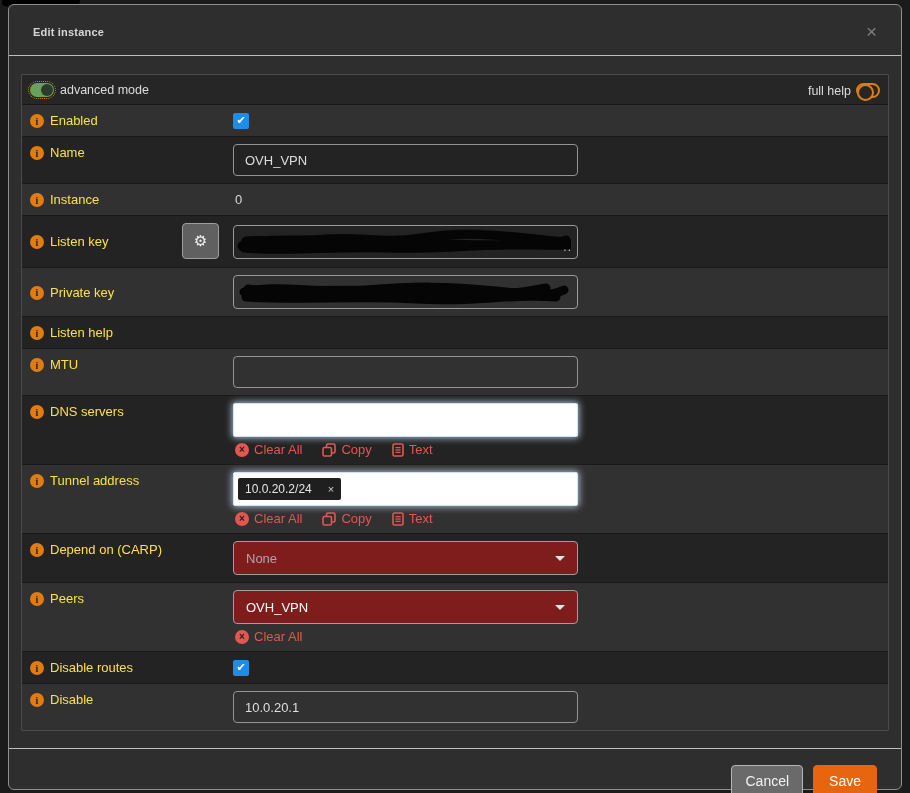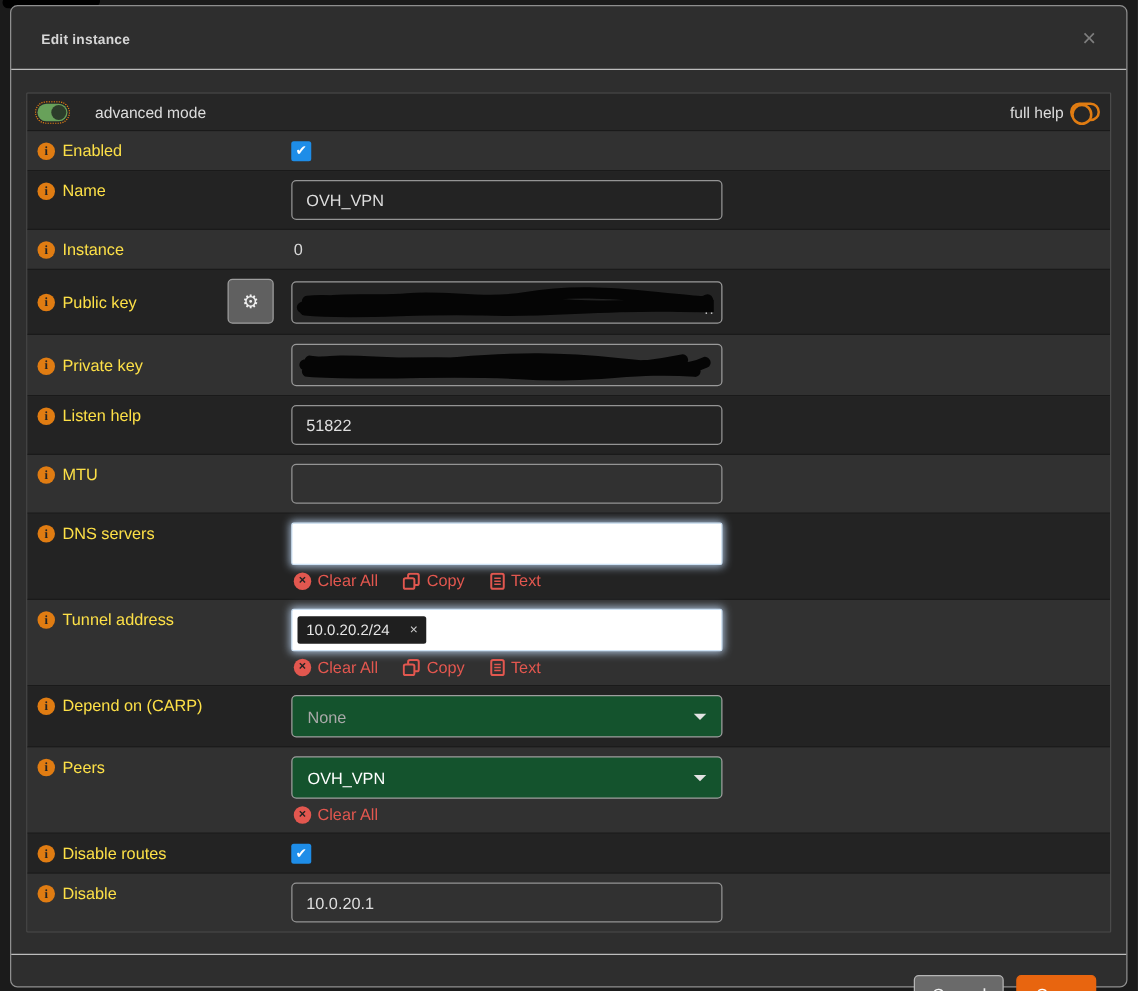--- a/index.html
+++ b/index.html
@@ -27,21 +27,21 @@
   .modal-title { color: #d6d6d6; font-size: 11px; font-weight: 700; letter-spacing: .2px; }
   .close-btn { color: #7e7e7e; font-size: 19px; line-height: 1; cursor: pointer; background:none; border:none; }
   .modal-body { padding: 18px 12px 0 12px; flex: 1; }
   .form-table { border: 1px solid #4a4a4a; border-radius: 1px; }
 
   .adv-bar {
     background: #262626; padding: 6px 8px; height: 30px;
     display: flex; justify-content: space-between; align-items: center;
     border-bottom: 1px solid #1a1a1a;
   }
-  .adv-left { display: flex; align-items: center; gap: 22px; }
+  .adv-left { display: flex; align-items: center; gap: 6px; }
   .adv-bar span.txt { color: #dcdcdc; font-size: 12.5px; }
 
   .toggle-on {
     width: 24px; height: 14px; border-radius: 8px; background: #68a15a;
     position: relative; outline: 1px dotted #e07c12; outline-offset: 1px; cursor: pointer;
   }
   .toggle-on::after {
     content:""; position: absolute; right: 1px; top: 1px; width: 12px; height: 12px;
     border-radius: 50%; background: #2c3c2a;
   }
@@ -107,21 +107,21 @@
   .field-actions { display: flex; gap: 20px; margin-top: 5px; padding-left: 2px; }
   .action-link { color: #e2574f; font-size: 13px; display: inline-flex; align-items: center; gap: 5px; cursor: pointer; text-decoration: none; }
   .circle-x-icon {
     width: 14px; height: 14px; border-radius: 50%; background: #e2574f;
     color: #232323; font-size: 10px; font-weight: 700;
     display: inline-flex; align-items: center; justify-content: center;
   }
   .action-link svg { display: block; }
 
   .select {
-    width: 345px; height: 34px; background: #14532d;
+    width: 345px; height: 34px; background: #7f1d1d;
     border: 1px solid #9e9e9e; border-radius: 4px;
     display: flex; align-items: center; padding: 0 12px; cursor: pointer;
     position: relative;
   }
   .select .sel-text { font-size: 13px; flex: 1; }
   .select.muted .sel-text { color: #a9a9a9; }
   .select.normal .sel-text { color: #ffffff; }
   .caret-down {
     width: 0; height: 0; border-left: 5px solid transparent; border-right: 5px solid transparent;
     border-top: 5px solid #e3e3e3;
@@ -195,21 +195,21 @@
         </div>
         <div class="cell-ctrl">
           <span class="static-value">0</span>
         </div>
       </div>
 
       <div class="row dark">
         <div class="cell-label vcenter">
           <span class="lbl-main">
             <span class="info-icon">i</span>
-            <span class="label-text">Public key</span>
+            <span class="label-text">Listen key</span>
           </span>
           <button class="gear-btn">⚙</button>
         </div>
         <div class="cell-ctrl">
           <div class="redacted-input">
             <svg width="335" height="28" viewBox="0 0 335 28">
               <path d="M6 18 C 30 8, 60 14, 90 11 S 150 16, 185 10 S 250 6, 290 10 S 325 14, 330 12
                        M8 20 C 50 24, 100 18, 150 20 S 240 16, 300 17 S 326 16, 331 15
                        M10 13 C 40 10, 90 20, 140 15 S 230 22, 295 14" stroke="#050505" stroke-width="9" fill="none" stroke-linecap="round"></path>
             </svg>
@@ -232,23 +232,20 @@
             </svg>
           </div>
         </div>
       </div>
 
       <div class="row dark">
         <div class="cell-label">
           <span class="info-icon">i</span>
           <span class="label-text">Listen help</span>
         </div>
-        <div class="cell-ctrl">
-          <input class="text-input" type="text" value="51822" style="">
-        </div>
       </div>
 
       <div class="row light">
         <div class="cell-label">
           <span class="info-icon">i</span>
           <span class="label-text">MTU</span>
         </div>
         <div class="cell-ctrl">
           <input class="text-input" type="text" value="" style="">
         </div>

